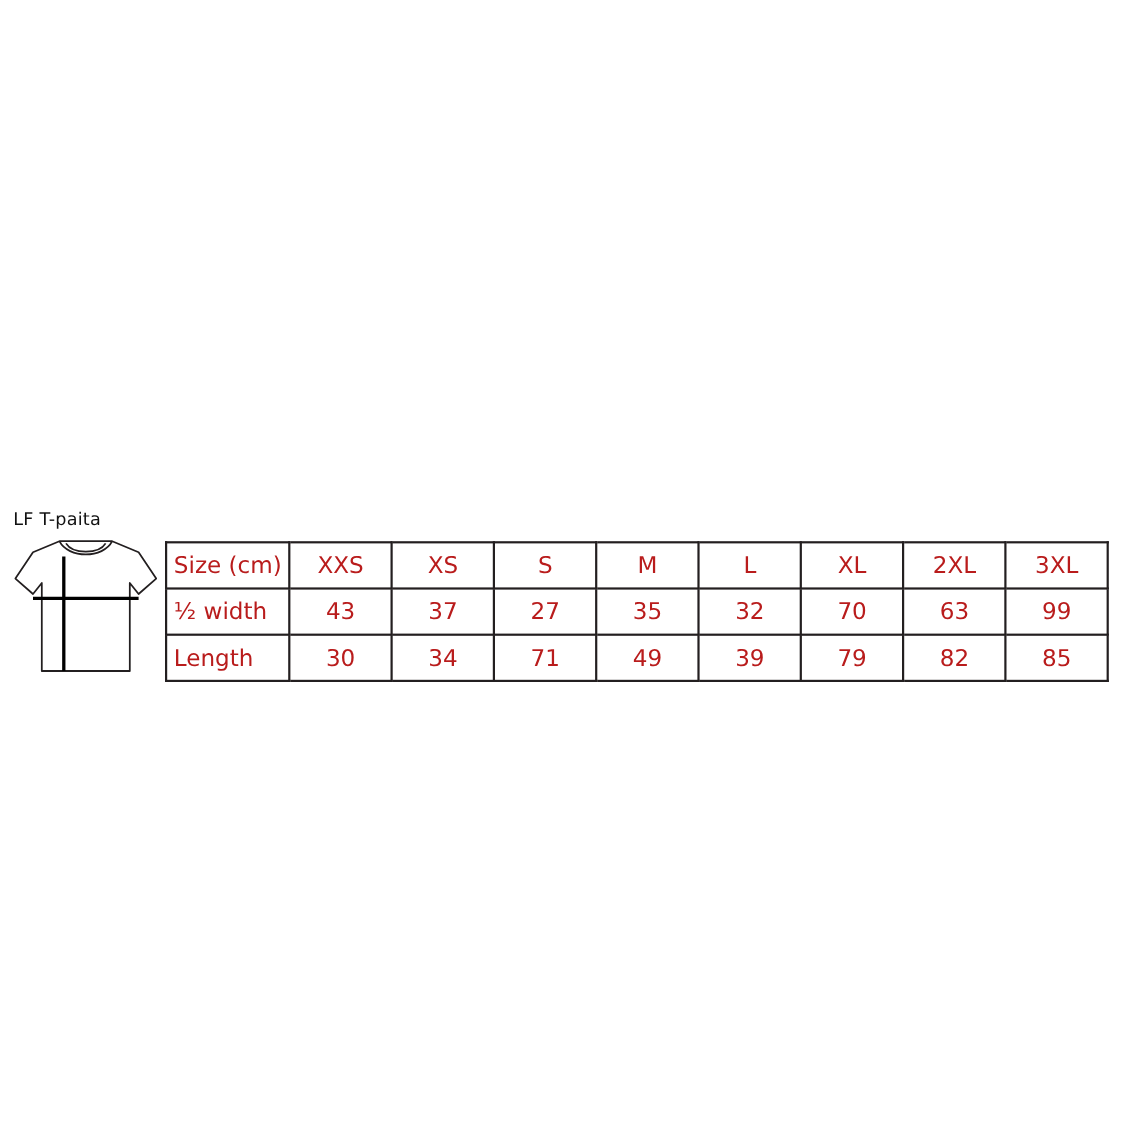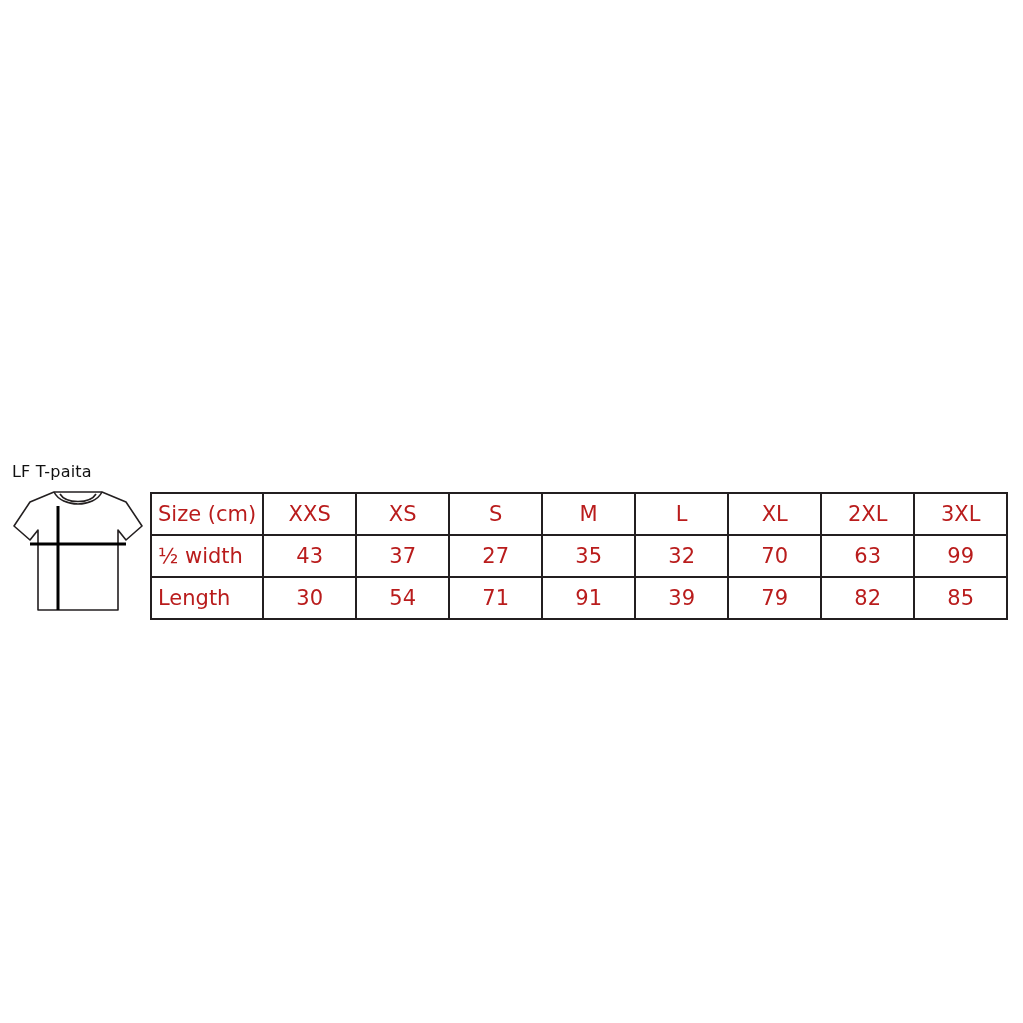--- a/index.html
+++ b/index.html
@@ -120,23 +120,23 @@
         <td class="val">27</td>
         <td class="val">35</td>
         <td class="val">32</td>
         <td class="val">70</td>
         <td class="val">63</td>
         <td class="val">99</td>
       </tr>
       <tr>
         <td class="rowhead">Length</td>
         <td class="val">30</td>
-        <td class="val">54</td>
+        <td class="val">34</td>
         <td class="val">71</td>
-        <td class="val">91</td>
+        <td class="val">49</td>
         <td class="val">39</td>
         <td class="val">79</td>
         <td class="val">82</td>
         <td class="val">85</td>
       </tr>
     </tbody>
   </table>
 
 </div>
 

